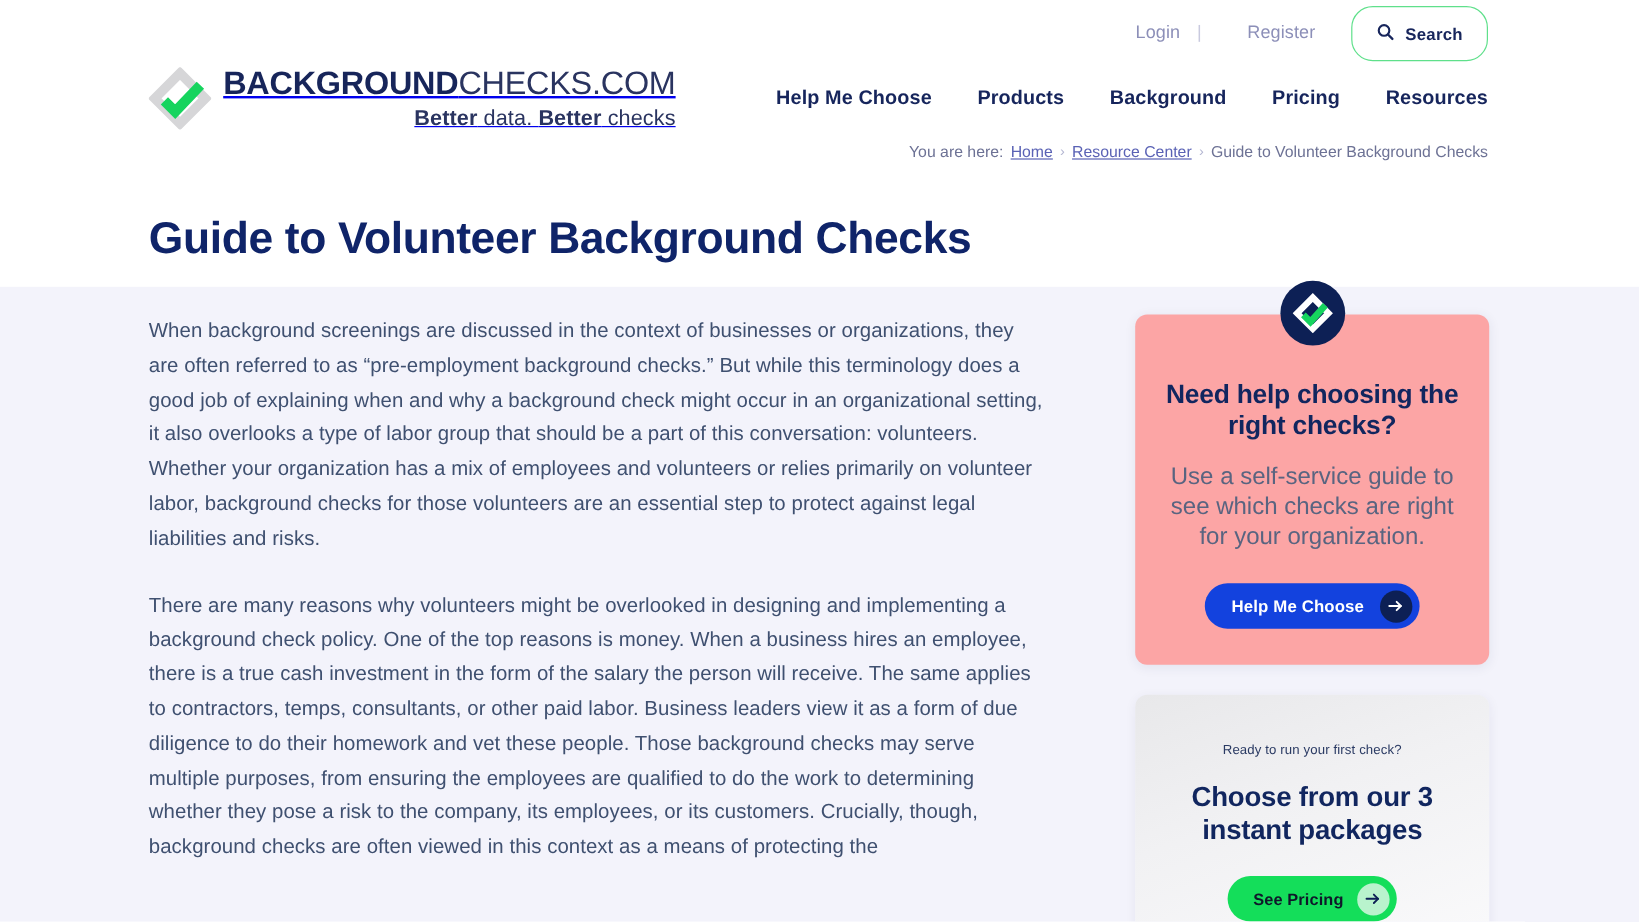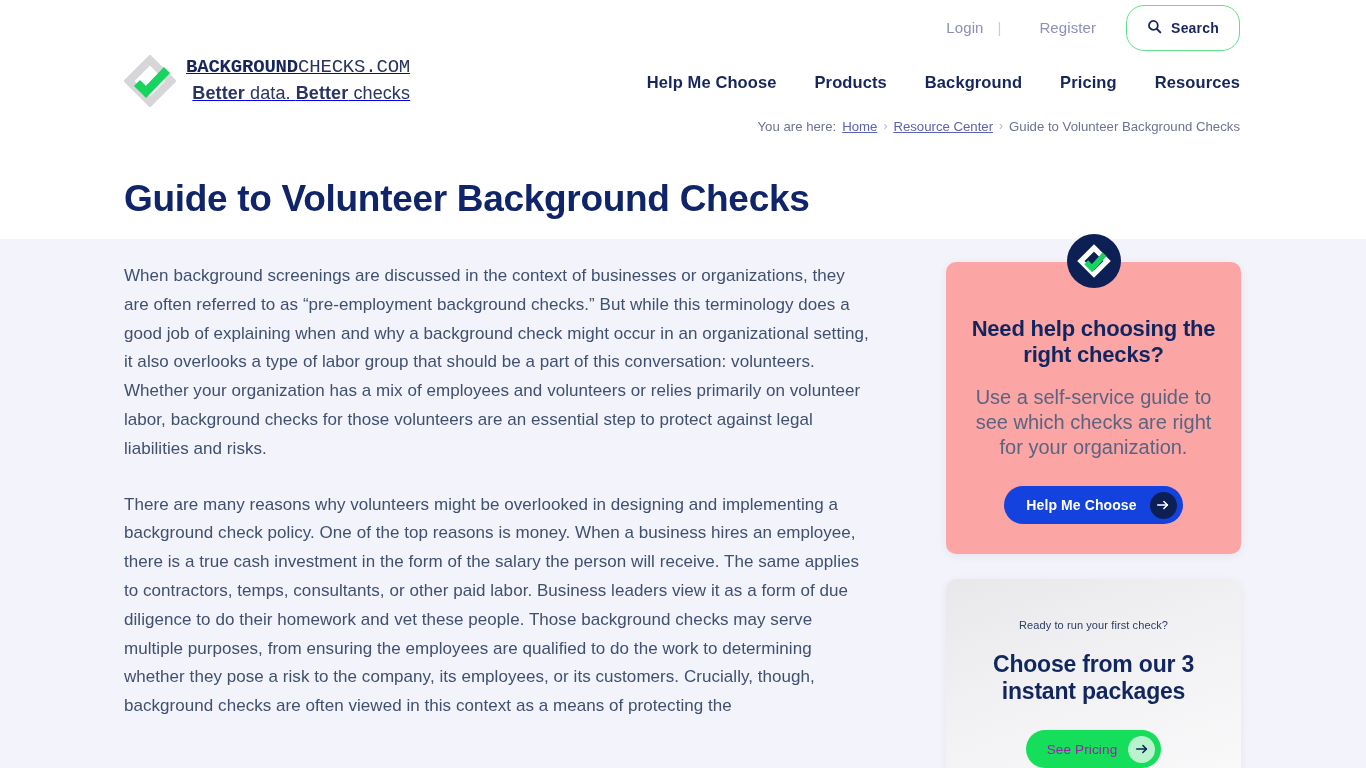--- a/index.html
+++ b/index.html
@@ -88,25 +88,24 @@
     left: 124px;
     top: 55px;
     display: flex;
     align-items: center;
     gap: 10px;
     cursor: pointer;
   }
   .logo-mark { width: 52px; height: 52px; flex: none; }
   .logo-text { display: flex; flex-direction: column; }
   .logo-wordmark {
-    font-size: 19px;
+    font-size: 27px;
     letter-spacing: -0.2px;
     line-height: 1.05;
     white-space: nowrap;
-    font-family: Liberation Mono, monospace;
   }
   .logo-wordmark .bold { font-weight: 700; color: #17255a; }
   .logo-wordmark .light { font-weight: 400; color: #2a3460; }
   .logo-tag {
     margin-top: 5px;
     text-align: right;
     font-size: 18px;
     color: #2a3460;
     letter-spacing: .1px;
   }
@@ -283,22 +282,22 @@
     height: 38px;
     padding: 0 6px 0 21px;
     border: none;
     border-radius: 19px;
     background: #14de5a;
     cursor: pointer;
     font-family: inherit;
   }
   .btn-pricing .lbl {
     font-size: 13.6px;
-    font-weight: 400;
-    color: #a21caf;
+    font-weight: 700;
+    color: #0f172a;
     letter-spacing: .1px;
     text-align: right;
   }
   .arrow-circle-light {
     width: 27px; height: 27px;
     border-radius: 50%;
     background: #b9f3cd;
     display: flex;
     align-items: center;
     justify-content: center;

